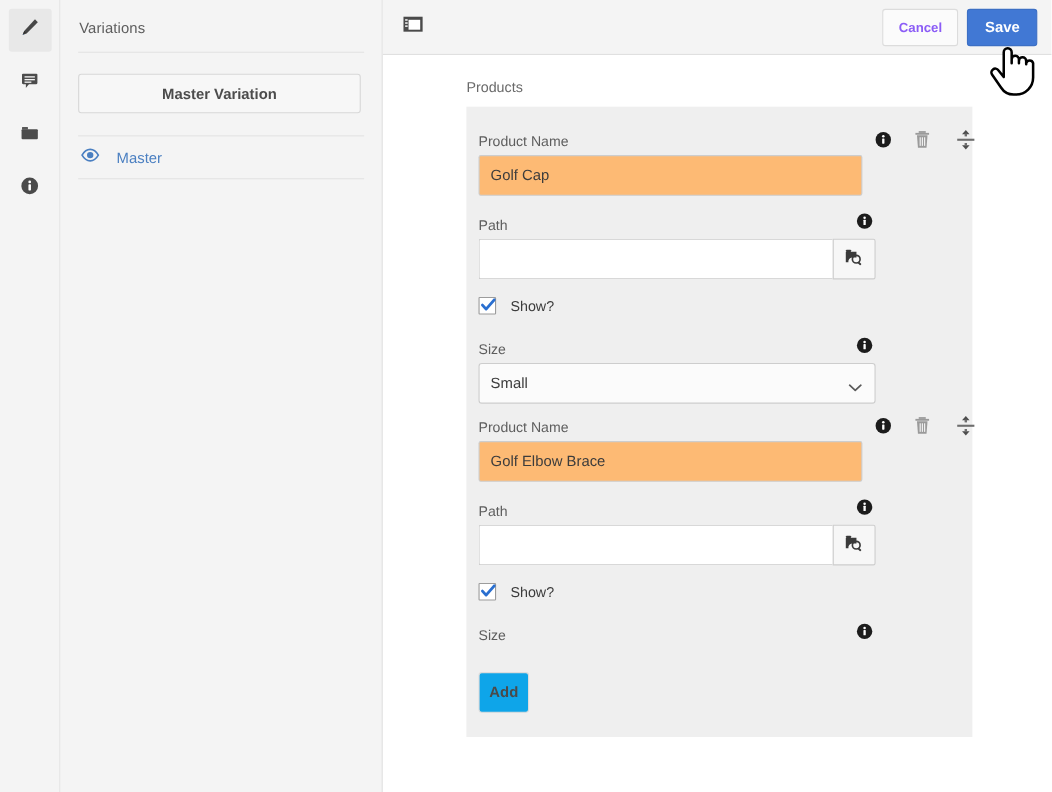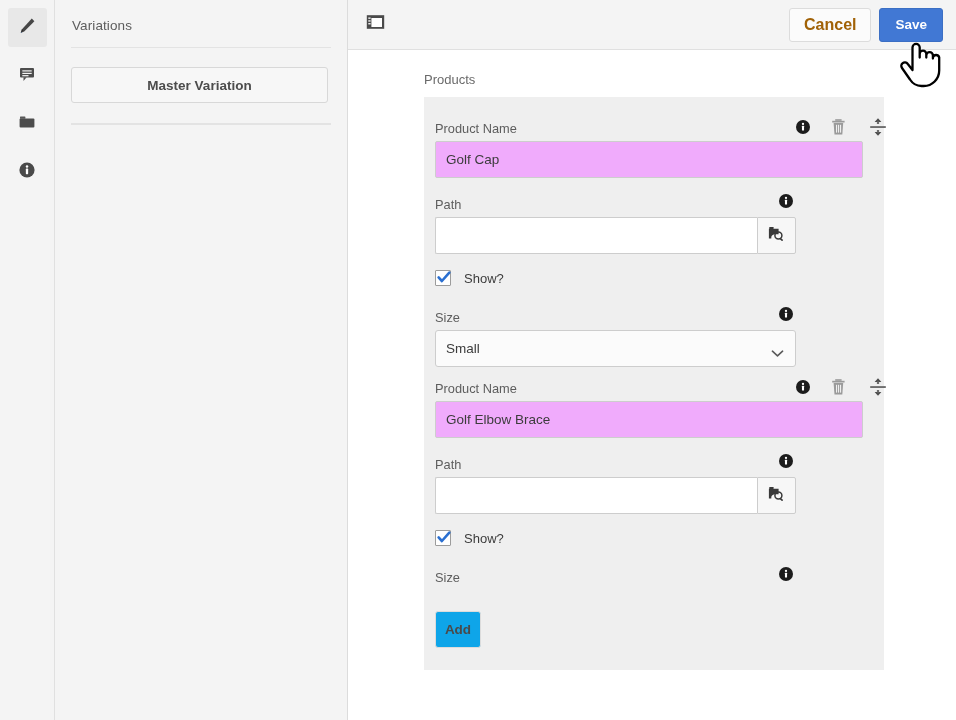--- a/index.html
+++ b/index.html
@@ -87,22 +87,22 @@
     display: flex; align-items: center;
     padding: 0 13px 0 14px;
   }
   .toolbar-spacer { flex: 1 1 auto; }
   .panel-toggle { width: 26px; height: 26px; display:flex; align-items:center; justify-content:center; cursor: pointer; }
   .btn-cancel {
     height: 34px; padding: 0 14px;
     background: #fbfbfb;
     border: 1px solid #dcdcdc;
     border-radius: 3px;
-    color: #a16207;
-    font-size: 16px; font-weight: bold;
+    color: #8b5cf6;
+    font-size: 12px; font-weight: bold;
     cursor: pointer;
     font-family: "Liberation Sans", sans-serif;
     display:flex; align-items:center;text-align:center;
   }
   .btn-save {
     height: 34px; padding: 0 15px;
     margin-left: 8px;
     background: #4178d4;
     border: 1px solid #3c6fc4;
     border-radius: 3px;
@@ -137,22 +137,22 @@
   .head-icons {
     position: absolute; right: -28px; top: 2px;
     display: flex; align-items: center;
   }
   .head-icons.no-row { right: 65px; }
   .info-i { margin-right: 0; cursor: pointer; }
   .trash { margin-left: 19px; cursor: pointer; }
   .drag { margin-left: 22px; cursor: pointer; }
 
   .text-input {
-    width: 428px; height: 37px;
-    background: #f0abfc;
+    width: 349px; height: 37px;
+    background: #fdba74;
     border: 1px solid #cdcdcd;
     border-radius: 2px;
     font-size: 13.5px; color: #3c3c3c;
     padding: 0 10px;
     font-family: "Liberation Sans", sans-serif;
     outline: none;
   }
   .path-row { display: flex; }
   .path-input {
     width: 322px; height: 37px;
@@ -276,20 +276,29 @@
   </div>
 
   <div class="variations">
     <div class="variations-title">Variations</div>
     <div class="v-divider"></div>
 
     <button class="create-variation">Master Variation</button>
 
     <div class="v-divider2"></div>
 
+    <div class="master-row">
+      <span>
+        <svg width="18" height="18" viewBox="0 0 18 18">
+          <path d="M9 3.8 C4.6 3.8 1.6 9 1.6 9 C1.6 9 4.6 14.2 9 14.2 C13.4 14.2 16.4 9 16.4 9 C16.4 9 13.4 3.8 9 3.8 Z" fill="none" stroke="#4a7fc1" stroke-width="1.5"></path>
+          <circle cx="9" cy="9" r="2.9" fill="#4a7fc1"></circle>
+        </svg>
+      </span>
+      <span class="master-label">Master</span>
+    </div>
 
     <div class="v-divider3"></div>
   </div>
 
   <div class="main">
 
     <div class="toolbar">
       <div class="panel-toggle">
         <span>
           <svg width="19" height="17" viewBox="0 0 19 17">

